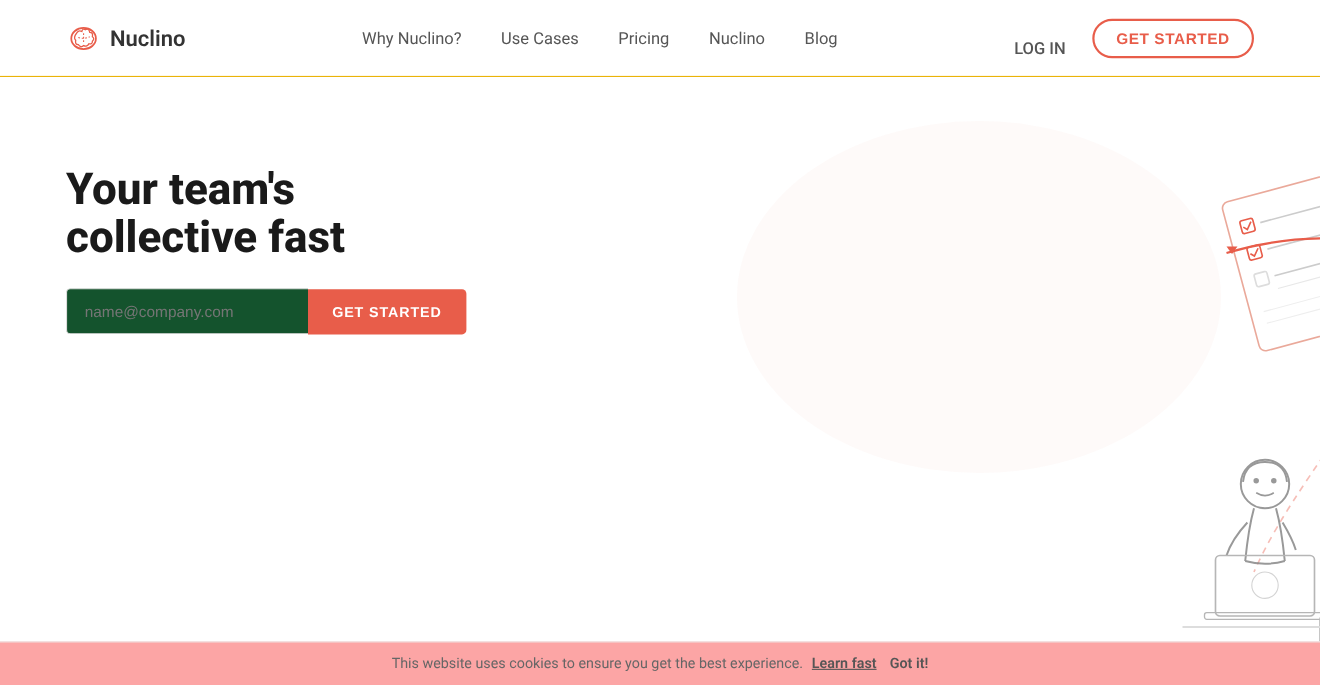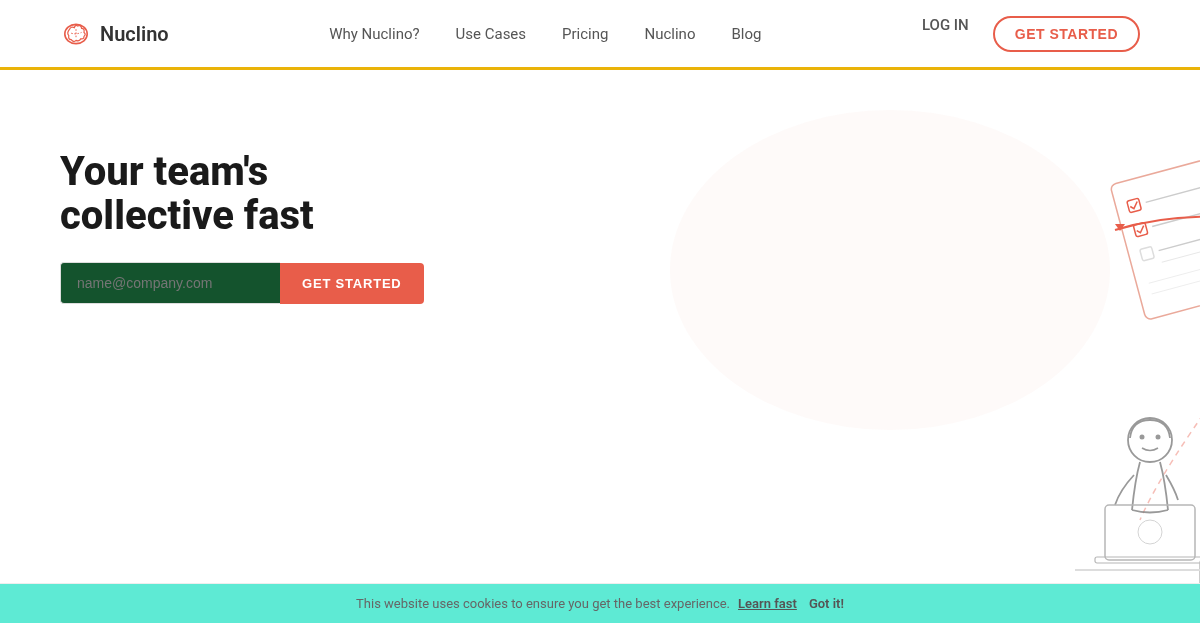--- a/index.html
+++ b/index.html
@@ -12,21 +12,21 @@
       position: relative;
     }
 
     
     nav {
       display: flex;
       align-items: center;
       justify-content: space-between;
       padding: 16px 60px;
       height: 70px;
-      border-bottom: 3px solid #eab308;
+      border-bottom: 1px solid #eab308;
     }
     .logo {
       display: flex;
       align-items: center;
       gap: 8px;
       text-decoration: none;
       color: #333;
     }
     .logo-icon {
       width: 32px;
@@ -44,21 +44,21 @@
       list-style: none;
     }
     .nav-links a {
       text-decoration: none;
       color: #555;
       font-size: 15px;
       font-weight: 400;
     }
     .nav-actions {
       display: flex;
-      align-items: flex-start;
+      align-items: flex-end;
       gap: 24px;
     }
     .login-btn {
       text-decoration: none;
       color: #555;
       font-size: 15px;
       font-weight: 500;
     }
     .get-started-btn {
       border: 2px solid #e85d4a;
@@ -137,21 +137,21 @@
       width: 680px;
       height: 553px;
     }
 
     
     .cookie-banner {
       position: absolute;
       bottom: 0;
       left: 0;
       right: 0;
-      background: #5eead4;
+      background: #fca5a5;
       border-top: 1px solid #eee;
       padding: 12px 0;
       display: flex;
       align-items: center;
       justify-content: center;
       gap: 8px;
       font-size: 13px;
       color: #666;
       z-index: 100;
     }

